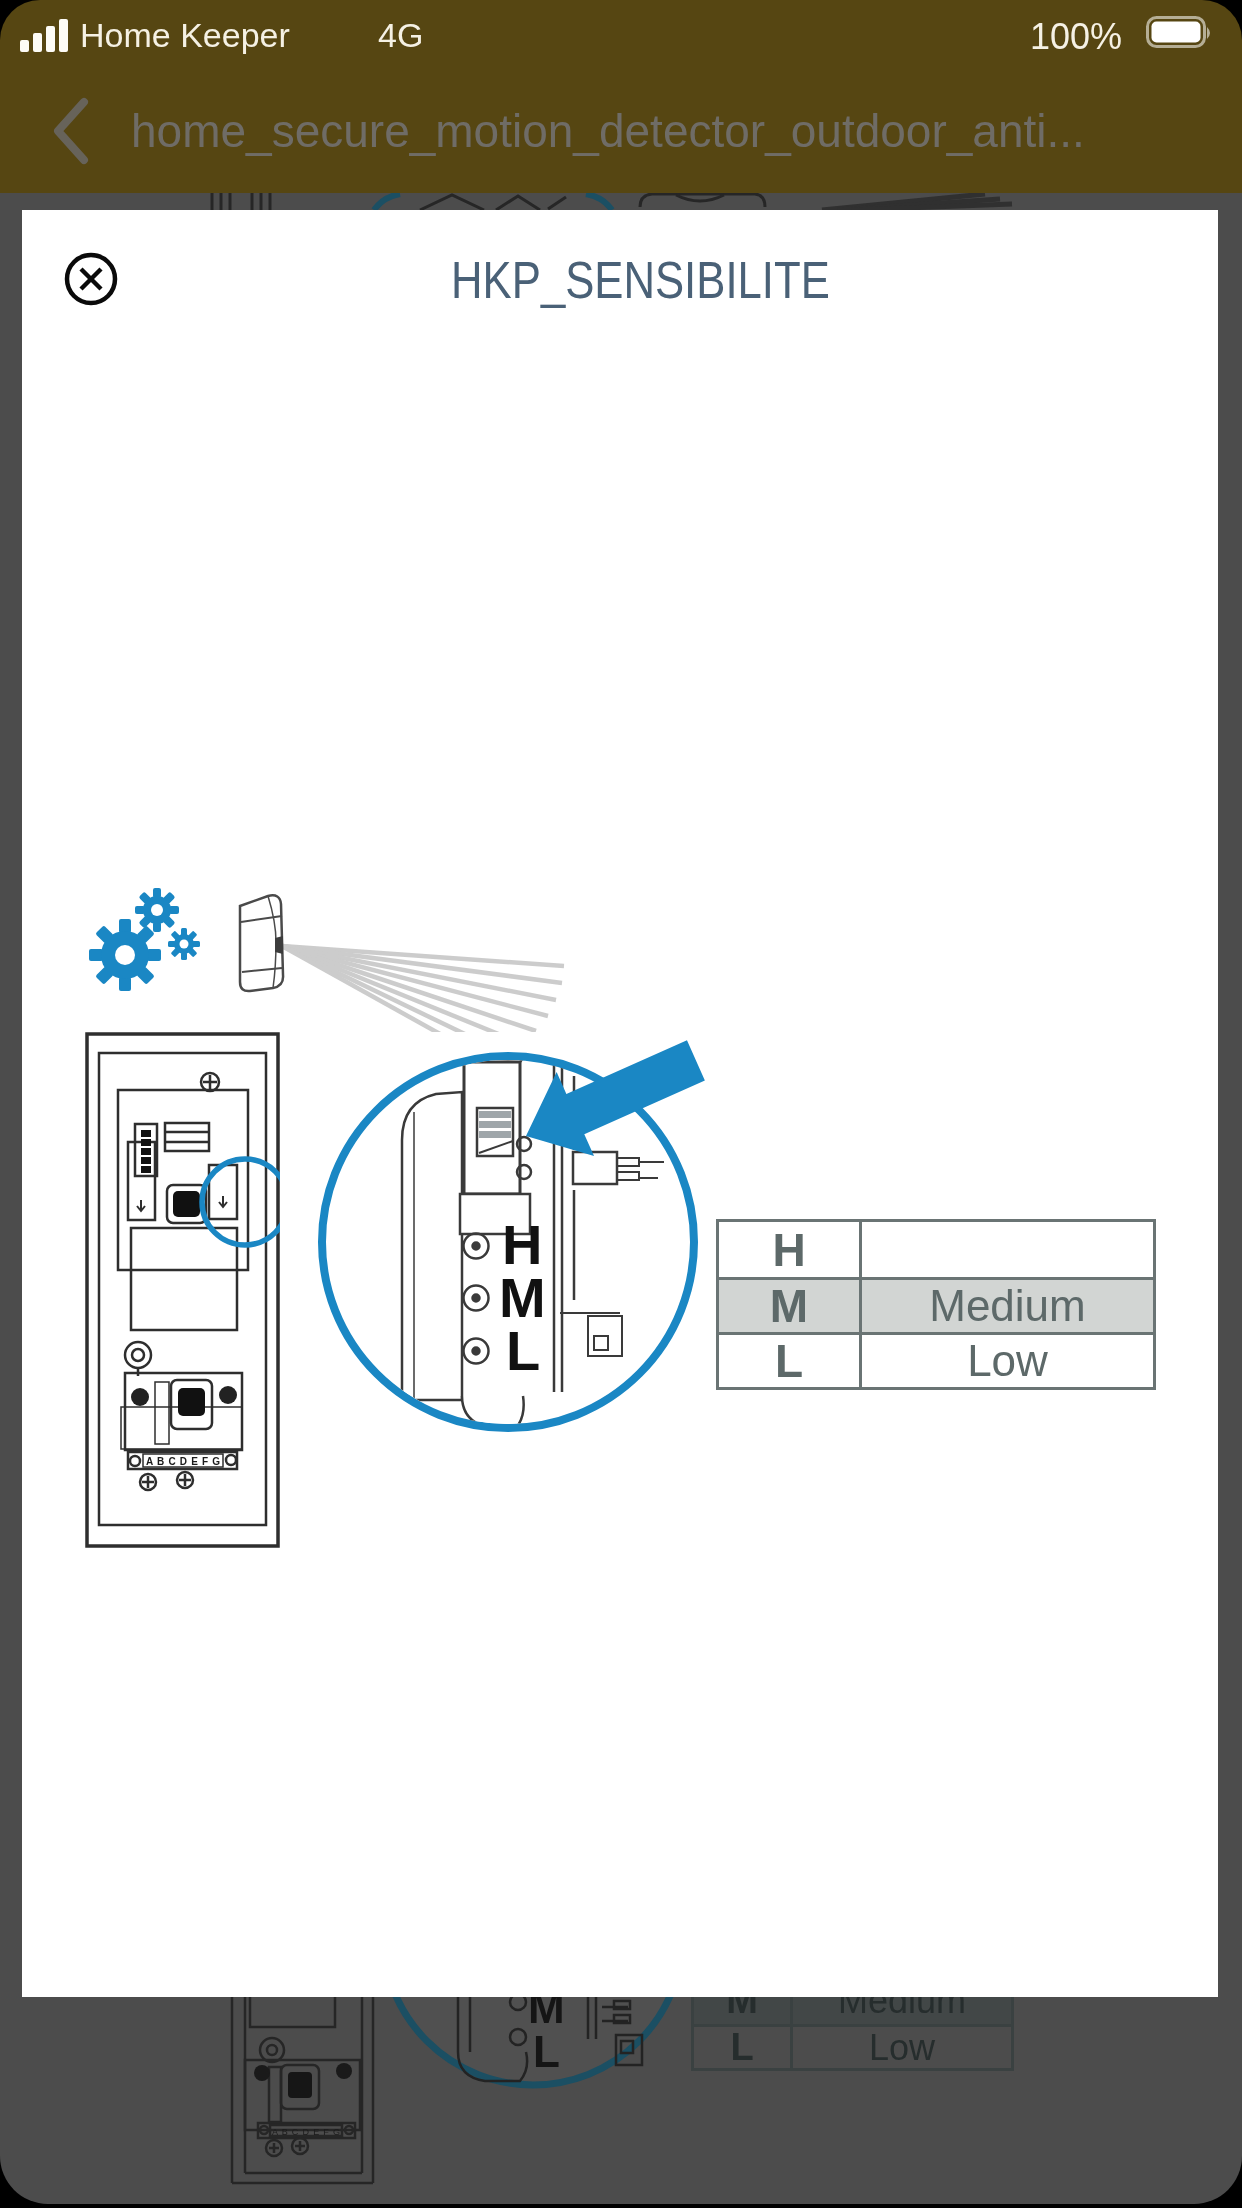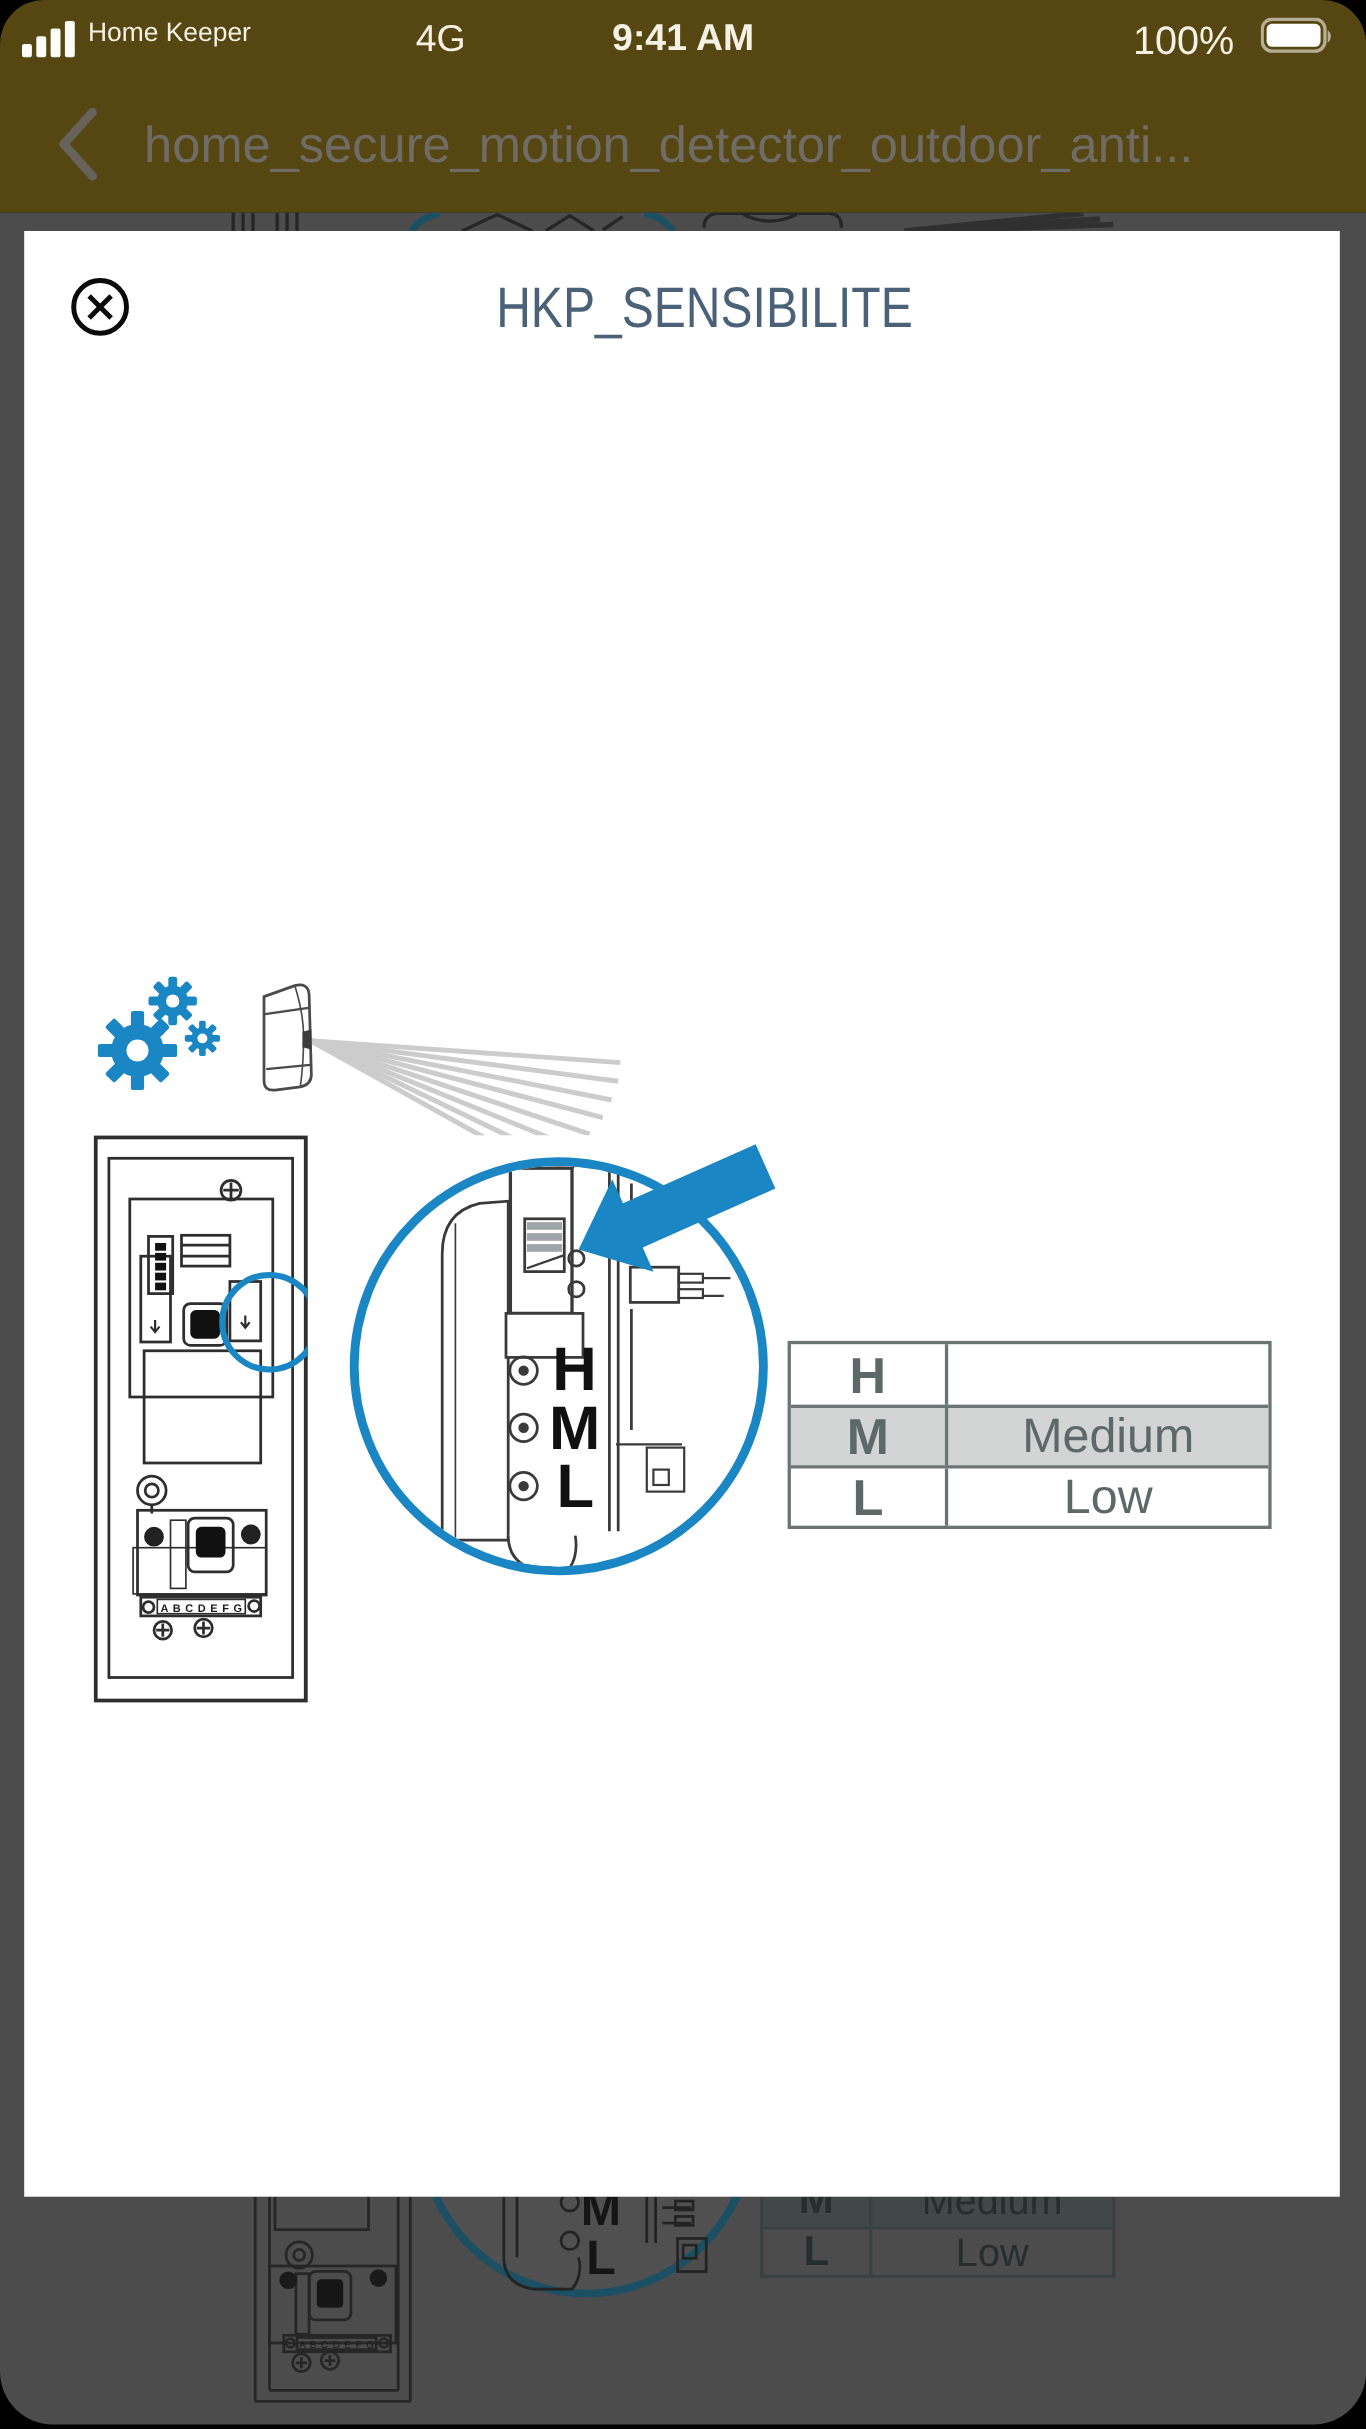--- a/index.html
+++ b/index.html
@@ -19,21 +19,21 @@
   .bg-table .t-row.full { height:44px; border-top:3px solid #3a4141; }
   .bg-table .cell { display:flex; align-items:center; justify-content:center; }
   .bg-table .c-key { width:99px; border-right:3px solid #3a4141; font-weight:bold; font-size:38px; }
   .bg-table .c-label { flex:1; font-size:36px; }
   .bg-table .sel { background:#424747; }
 
   
   .header { position:absolute; left:0; top:0; width:1242px; height:193px;
             background:#564612; border-radius:40px 40px 0 0; z-index:5; }
   .status-bar { position:absolute; left:0; top:6px; width:1242px; height:54px; color:#f5f1e4; }
-  .carrier { position:absolute; left:80px; top:10px; font-size:24px; }
+  .carrier { position:absolute; left:80px; top:10px; font-size:34px; }
   .network { position:absolute; left:338px; top:10px; font-size:34px;margin-left:40px; }
   .time { position:absolute; left:0; right:0; top:9px; text-align:center; font-size:34px; font-weight:700; }
   .battery-pct { position:absolute; right:120px; top:10px; font-size:36px; }
   .signal { position:absolute; left:20px; top:8px; }
   .battery { position:absolute; right:28px; top:10px; }
   .nav-title { position:absolute; left:112px; top:104px; width:1100px; font-size:46px;
                font-weight:500; color:#6f6c66; white-space:nowrap; overflow:hidden;margin-left:19px; }
   .back-chevron { position:absolute; left:32px; top:96px; }
 
   
@@ -160,21 +160,20 @@
   <div class="header">
     <div class="status-bar">
       <svg class="signal" width="52" height="40" viewBox="0 0 52 40">
         <rect x="0" y="26" width="9" height="12" rx="2" fill="#fdfcf7"></rect>
         <rect x="13" y="19" width="9" height="19" rx="2" fill="#fdfcf7"></rect>
         <rect x="26" y="12" width="9" height="26" rx="2" fill="#fdfcf7"></rect>
         <rect x="39" y="5" width="9" height="33" rx="2" fill="#fdfcf7"></rect>
       </svg>
       <span class="carrier">Home Keeper</span>
       <span class="network">4G</span>
-      <span class="time">9:41 AM</span>
       <span class="battery-pct">100%</span>
       <svg class="battery" width="68" height="34" viewBox="0 0 68 34">
         <rect x="1.5" y="1.5" width="57" height="29" rx="9" fill="none" stroke="#b5ae95" stroke-width="3"></rect>
         <rect x="5.5" y="5.5" width="49" height="21" rx="5" fill="#ffffff"></rect>
         <path d="M61,11 q6,6 0,12 z" fill="#b5ae95"></path>
       </svg>
     </div>
     <svg class="back-chevron" width="64" height="70" viewBox="0 0 64 70">
       <polyline points="52,6 26,35 52,64" fill="none" stroke="#67635a" stroke-width="8" stroke-linecap="round" stroke-linejoin="round"></polyline>
     </svg>

